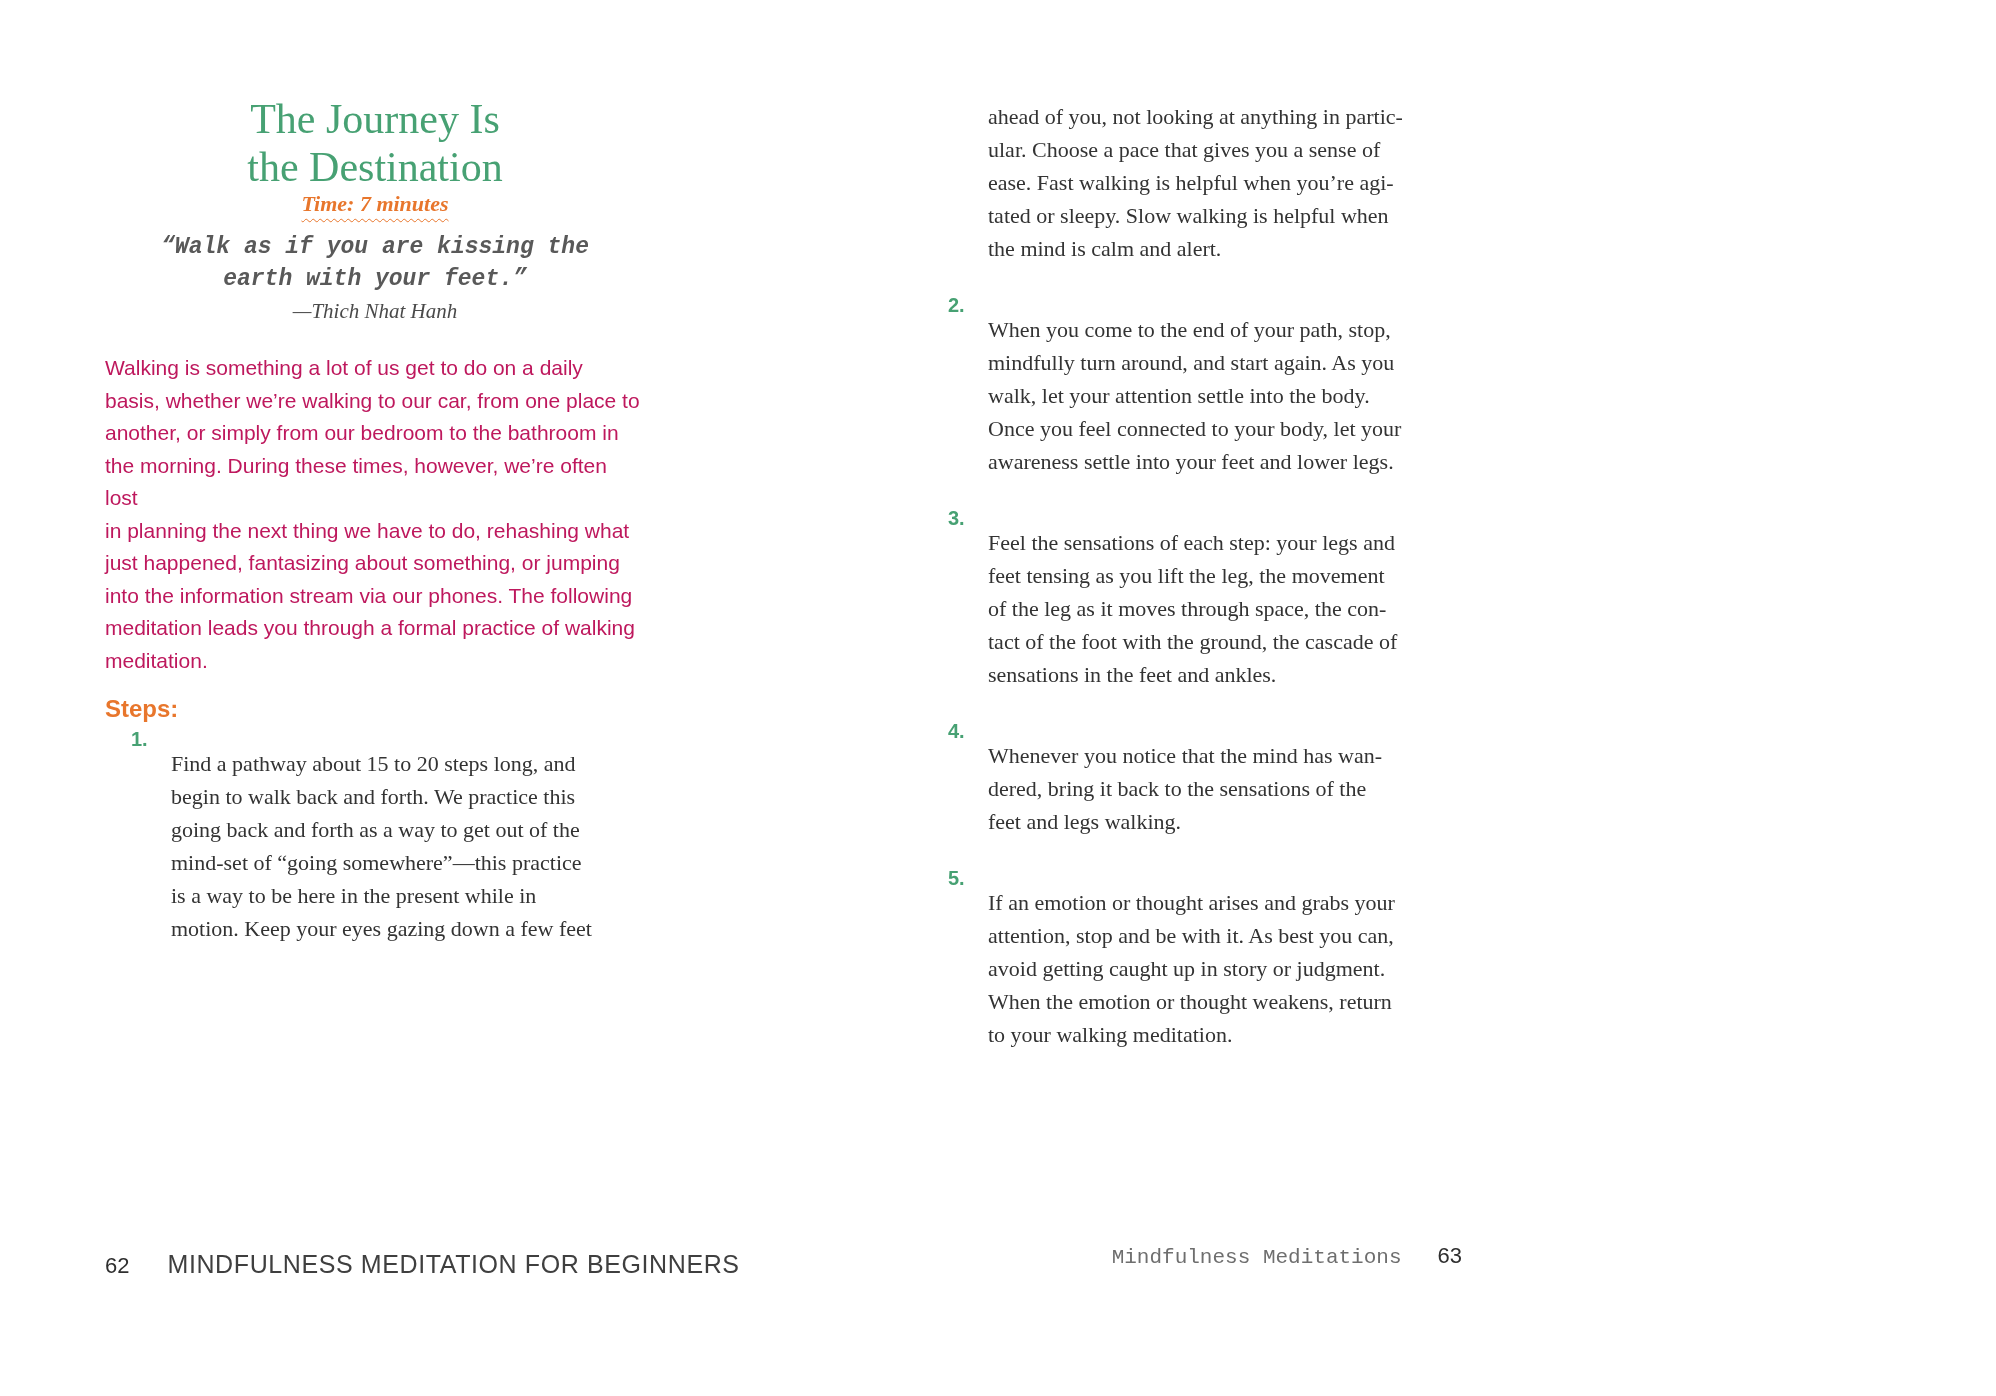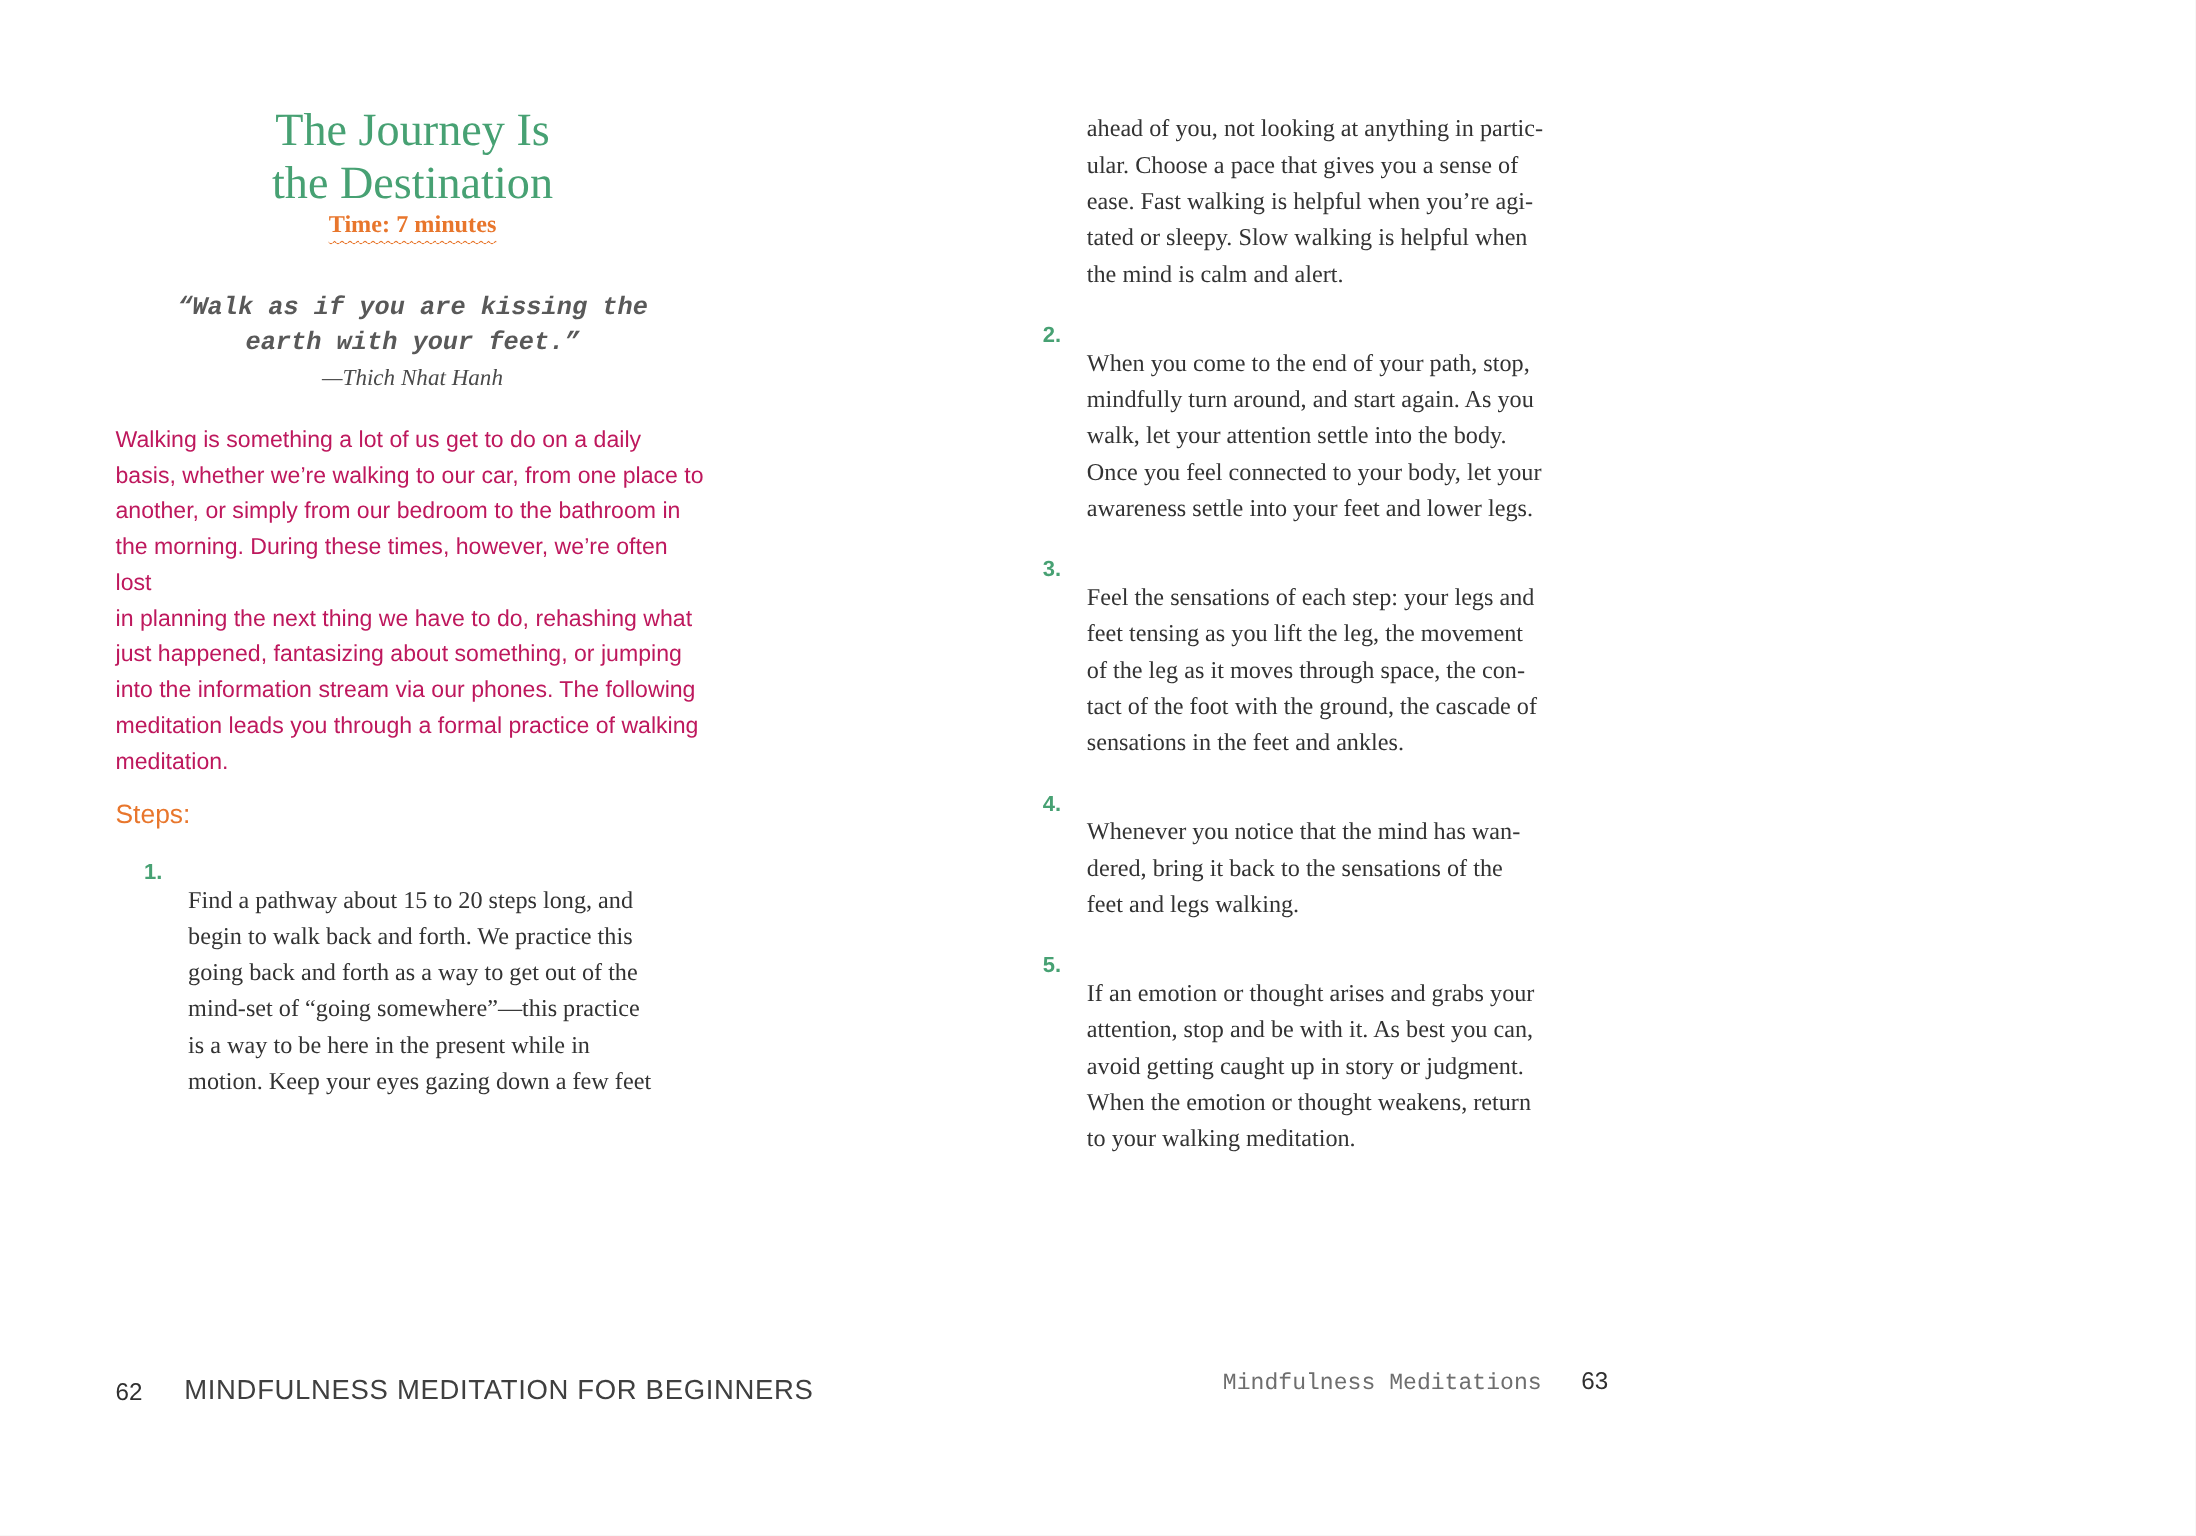--- a/index.html
+++ b/index.html
@@ -35,25 +35,26 @@
   .title{
     font-family:"Liberation Serif", serif;
     font-size:42px;
     line-height:48px;
     color:var(--green);
     text-align:center;
     font-weight:400;
   }
   .time{
     font-family:"Liberation Serif", serif;
+    font-style:italic;
     font-weight:bold;
     font-size:22px;
     color:var(--orange);
     text-align:center;
-    margin-bottom:46px;
+    margin-bottom:14px;
   }
   .time .wavy{
     text-decoration:underline;
     text-decoration-style:wavy;
     text-decoration-color:var(--orange);
     text-decoration-thickness:1px;
     text-underline-offset:7px;
   }
   .quote{
     font-family:Liberation Mono, monospace;
@@ -75,24 +76,23 @@
   }
   .intro{
     font-family:"Liberation Sans", sans-serif;
     font-size:21px;
     line-height:32.5px;
     color:#be185d;
     margin-bottom:18px;
   }
   .steps-heading{
     font-family:"Liberation Sans", sans-serif;
-    font-weight:normal;
+    font-weight:bold;
     font-size:24px;
     color:var(--orange);
-    margin-bottom:22px;
   }
   .step{
     display:flex;
     align-items:flex-start;
     margin-bottom:24px;
   }
   .step-left{margin-left:26px;}
   .step-num{
     flex:0 0 40px;
     font-family:"Liberation Sans", sans-serif;

